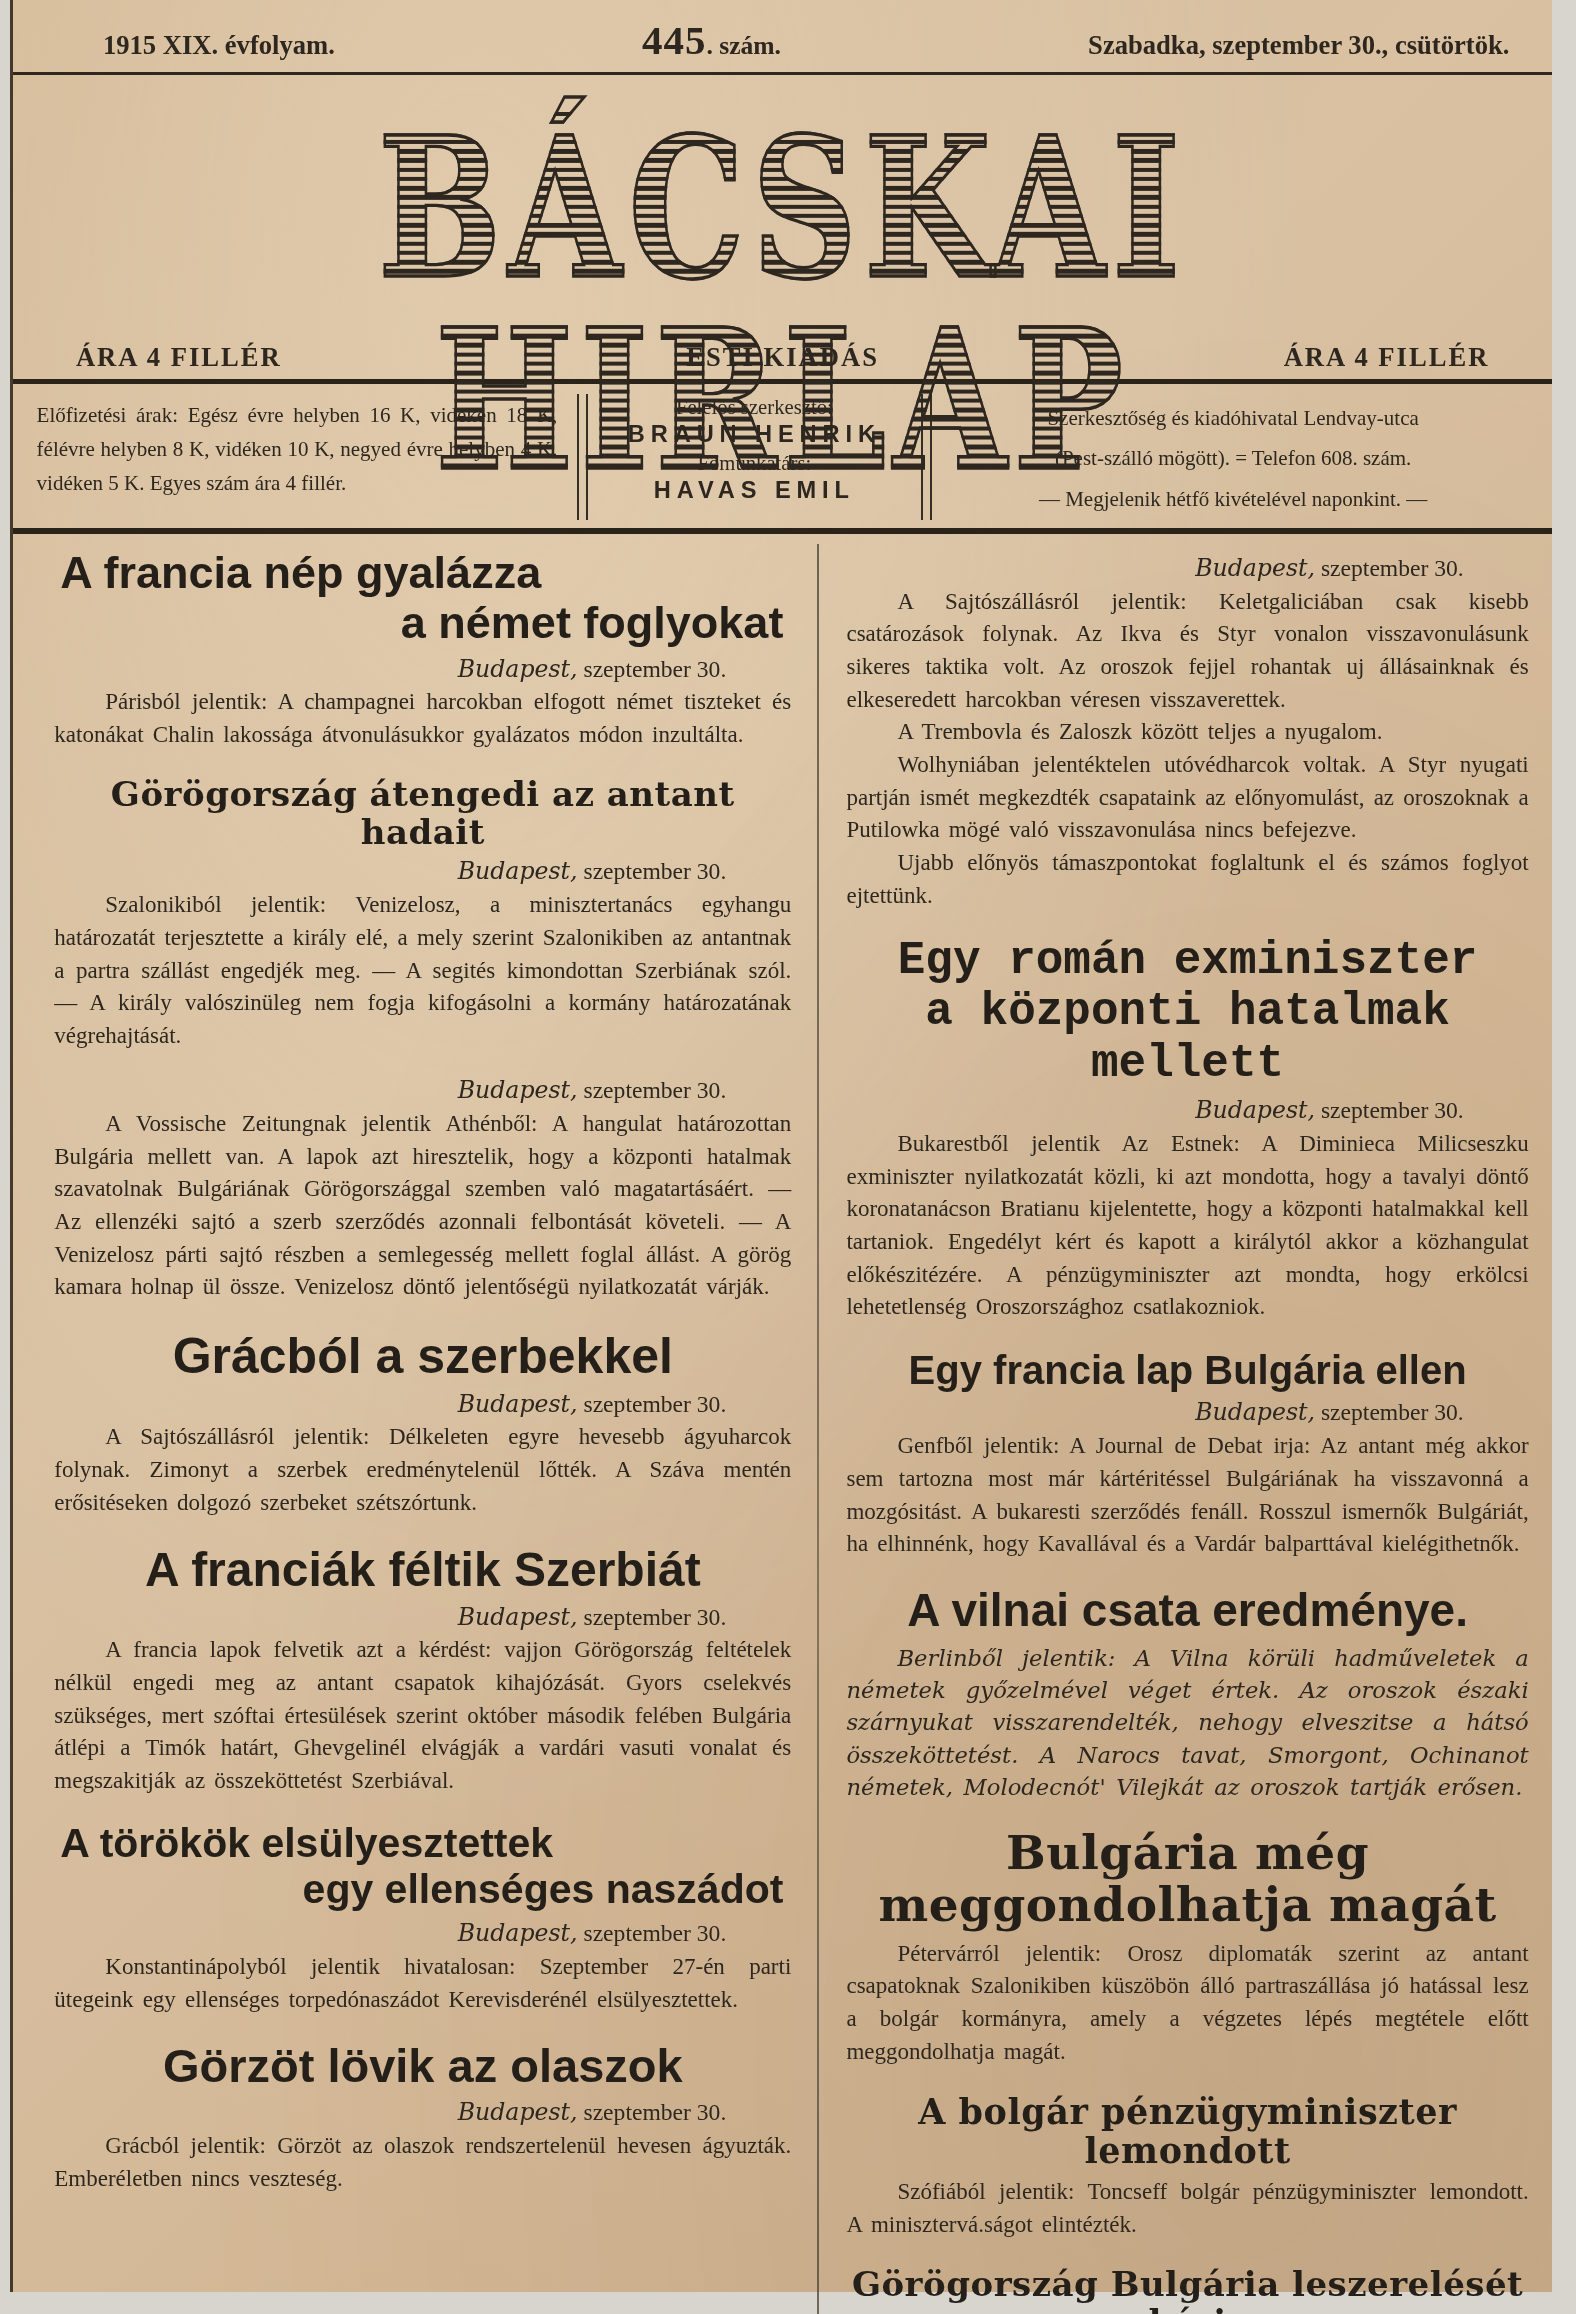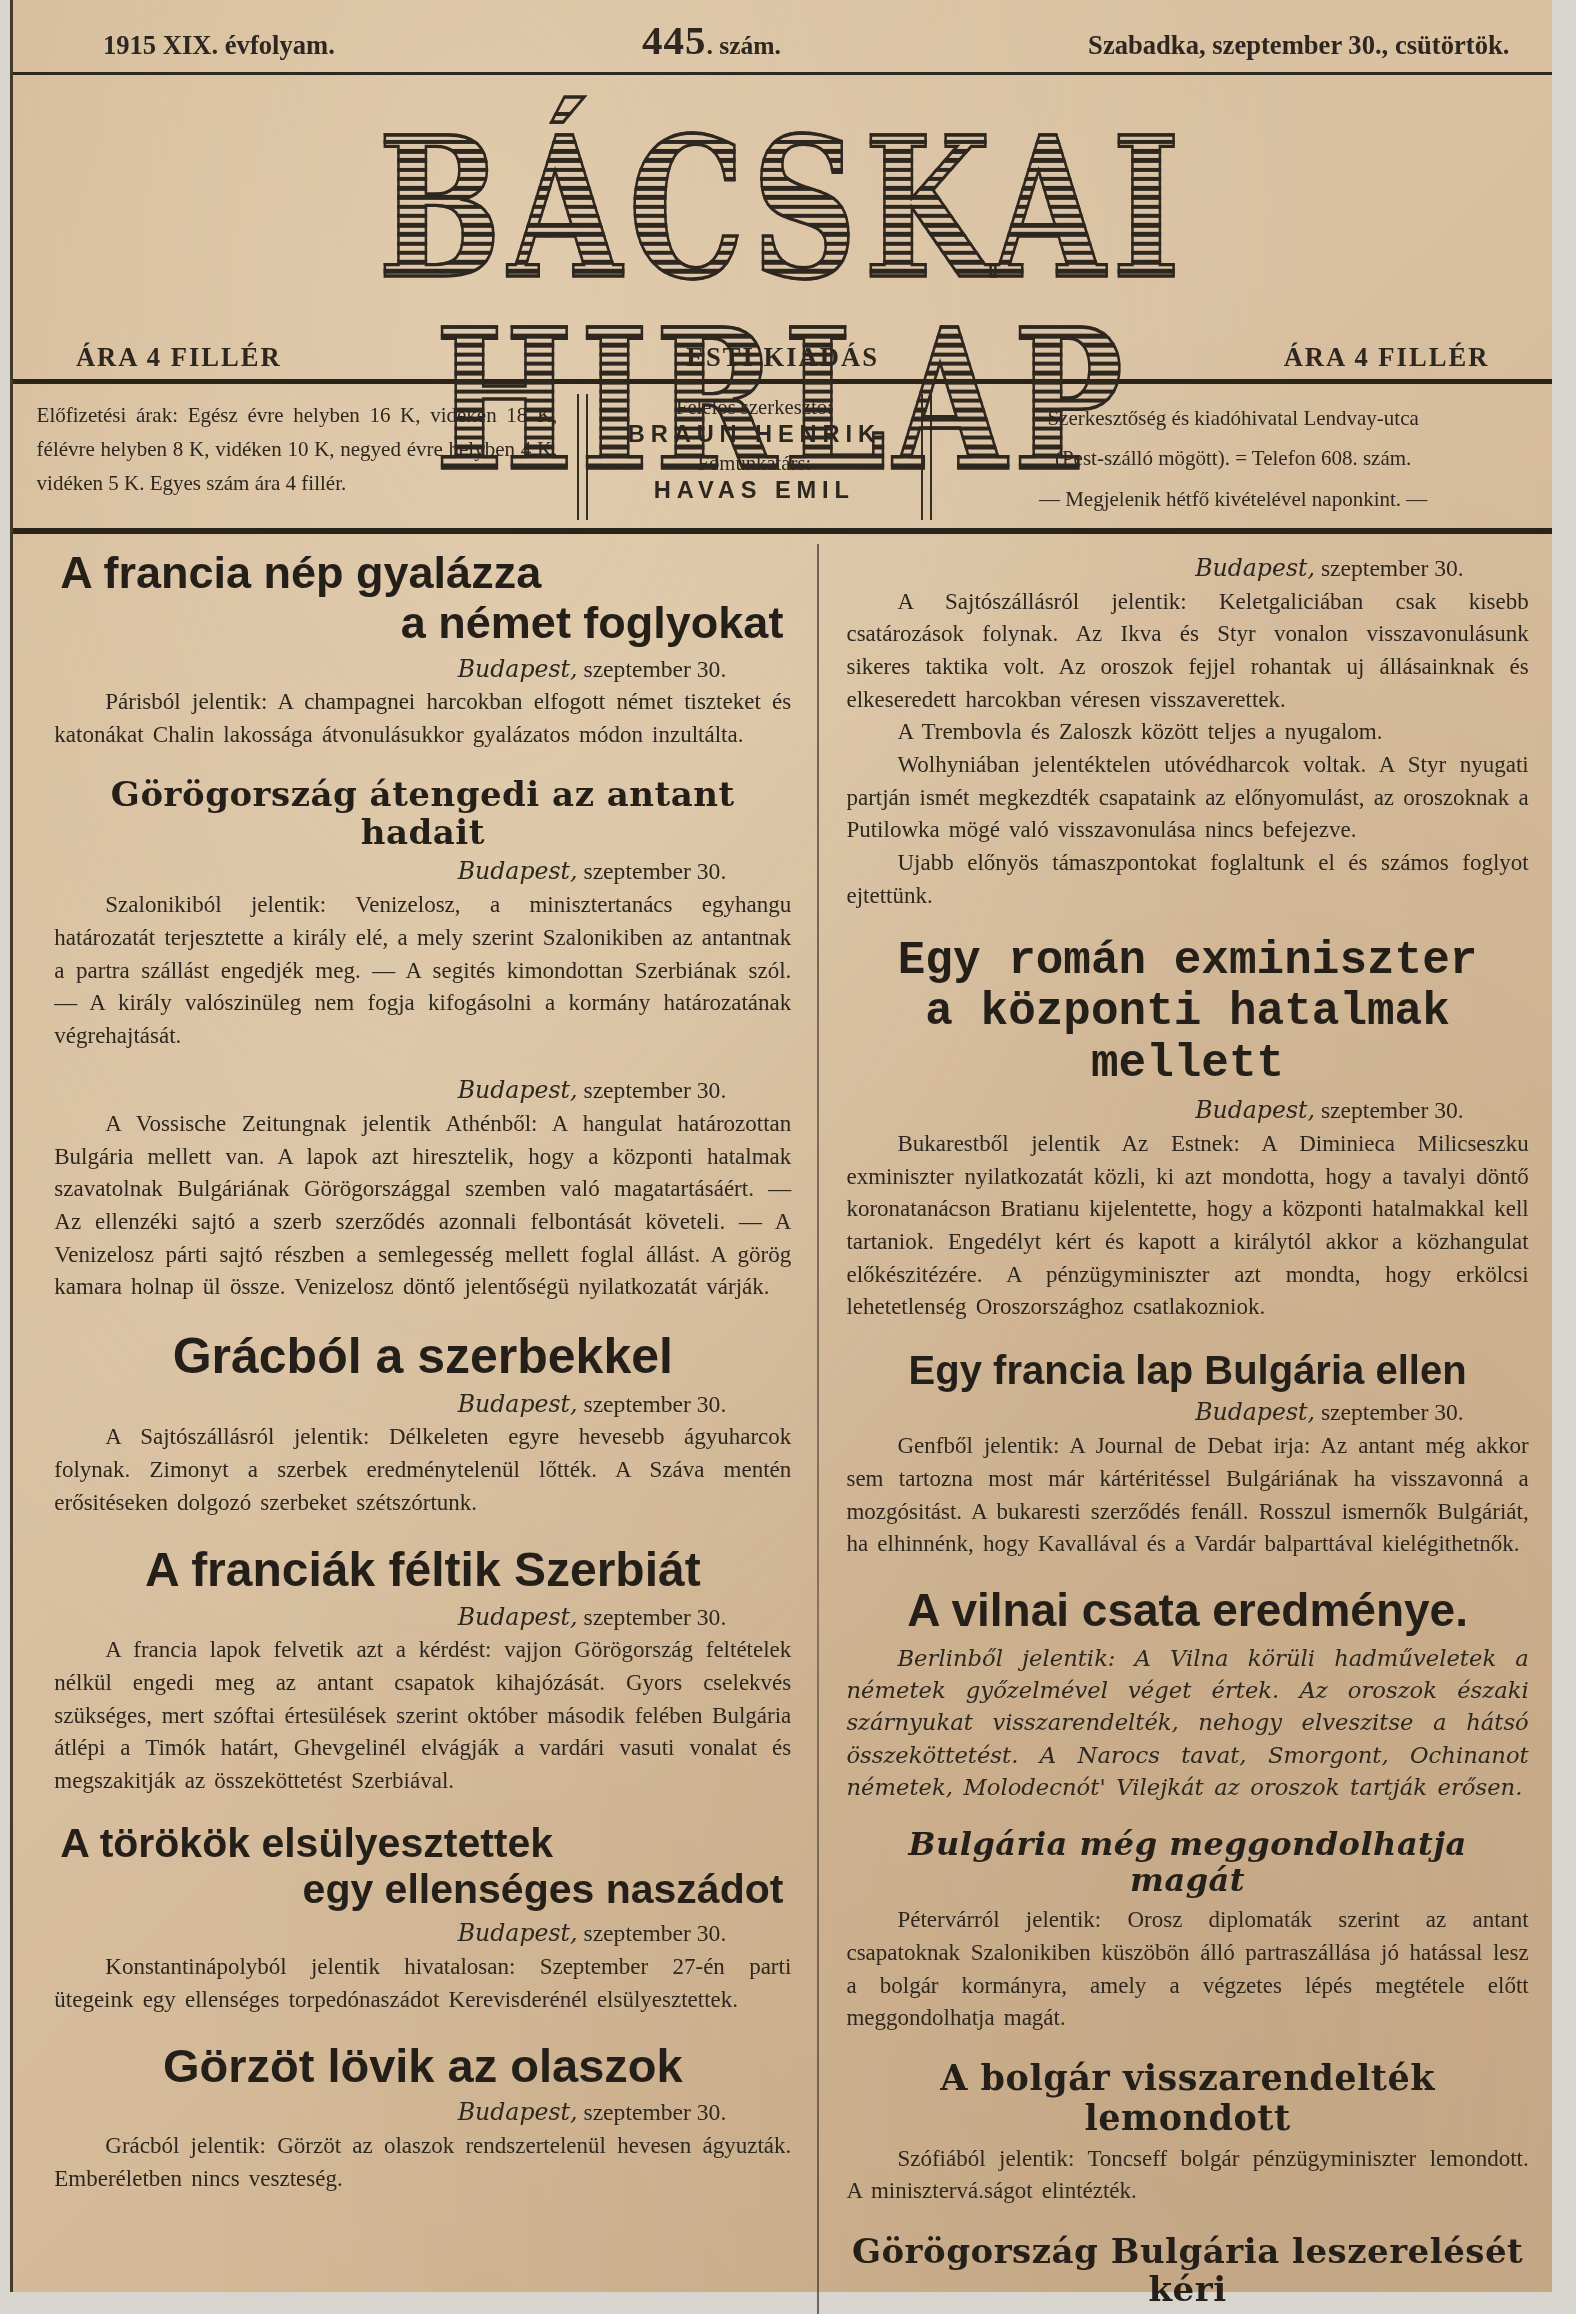--- a/index.html
+++ b/index.html
@@ -175,28 +175,28 @@
           <div class="dateline"><span class="dl-place">Budapest,</span><span> szeptember 30.</span></div>
           <p class="body-p">Genfből jelentik: A Journal de Debat irja: Az antant még akkor sem tartozna most már kártéritéssel Bulgáriának ha visszavonná a mozgósitást. A bukaresti szerződés fenáll. Rosszul ismernők Bulgáriát, ha elhinnénk, hogy Kavallával és a Vardár balparttával kielégithetnők.</p>
         </div>
         <div class="article">
           <div class="art-head sans" style="font-size: 46px;">
             <div class="hline l-center">A vilnai csata eredménye.</div>
           </div>
           <p class="body-p it">Berlinből jelentik: A Vilna körüli hadműveletek a németek győzelmével véget értek. Az oroszok északi szárnyukat visszarendelték, nehogy elveszitse a hátsó összeköttetést. A Narocs tavat, Smorgont, Ochinanot németek, Molodecnót' Vilejkát az oroszok tartják erősen.</p>
         </div>
         <div class="article">
-          <div class="art-head slab" style="font-size: 32px; font-style: italic;">
+          <div class="art-head slab" style="font-size: 47px;">
             <div class="hline l-center">Bulgária még meggondolhatja magát</div>
           </div>
           <p class="body-p">Pétervárról jelentik: Orosz diplomaták szerint az antant csapatoknak Szalonikiben küszöbön álló partraszállása jó hatással lesz a bolgár kormányra, amely a végzetes lépés megtétele előtt meggondolhatja magát.</p>
         </div>
         <div class="article">
           <div class="art-head slab" style="font-size: 35px;">
-            <div class="hline l-center">A bolgár visszarendelték lemondott</div>
+            <div class="hline l-center">A bolgár pénzügyminiszter lemondott</div>
           </div>
           <p class="body-p">Szófiából jelentik: Toncseff bolgár pénzügyminiszter lemondott. A minisztervá.ságot elintézték.</p>
         </div>
         <div class="article">
           <div class="art-head slab" style="font-size: 34px;">
             <div class="hline l-center">Görögország Bulgária leszerelését kéri</div>
           </div>
         </div>
       </div>
   </div>

